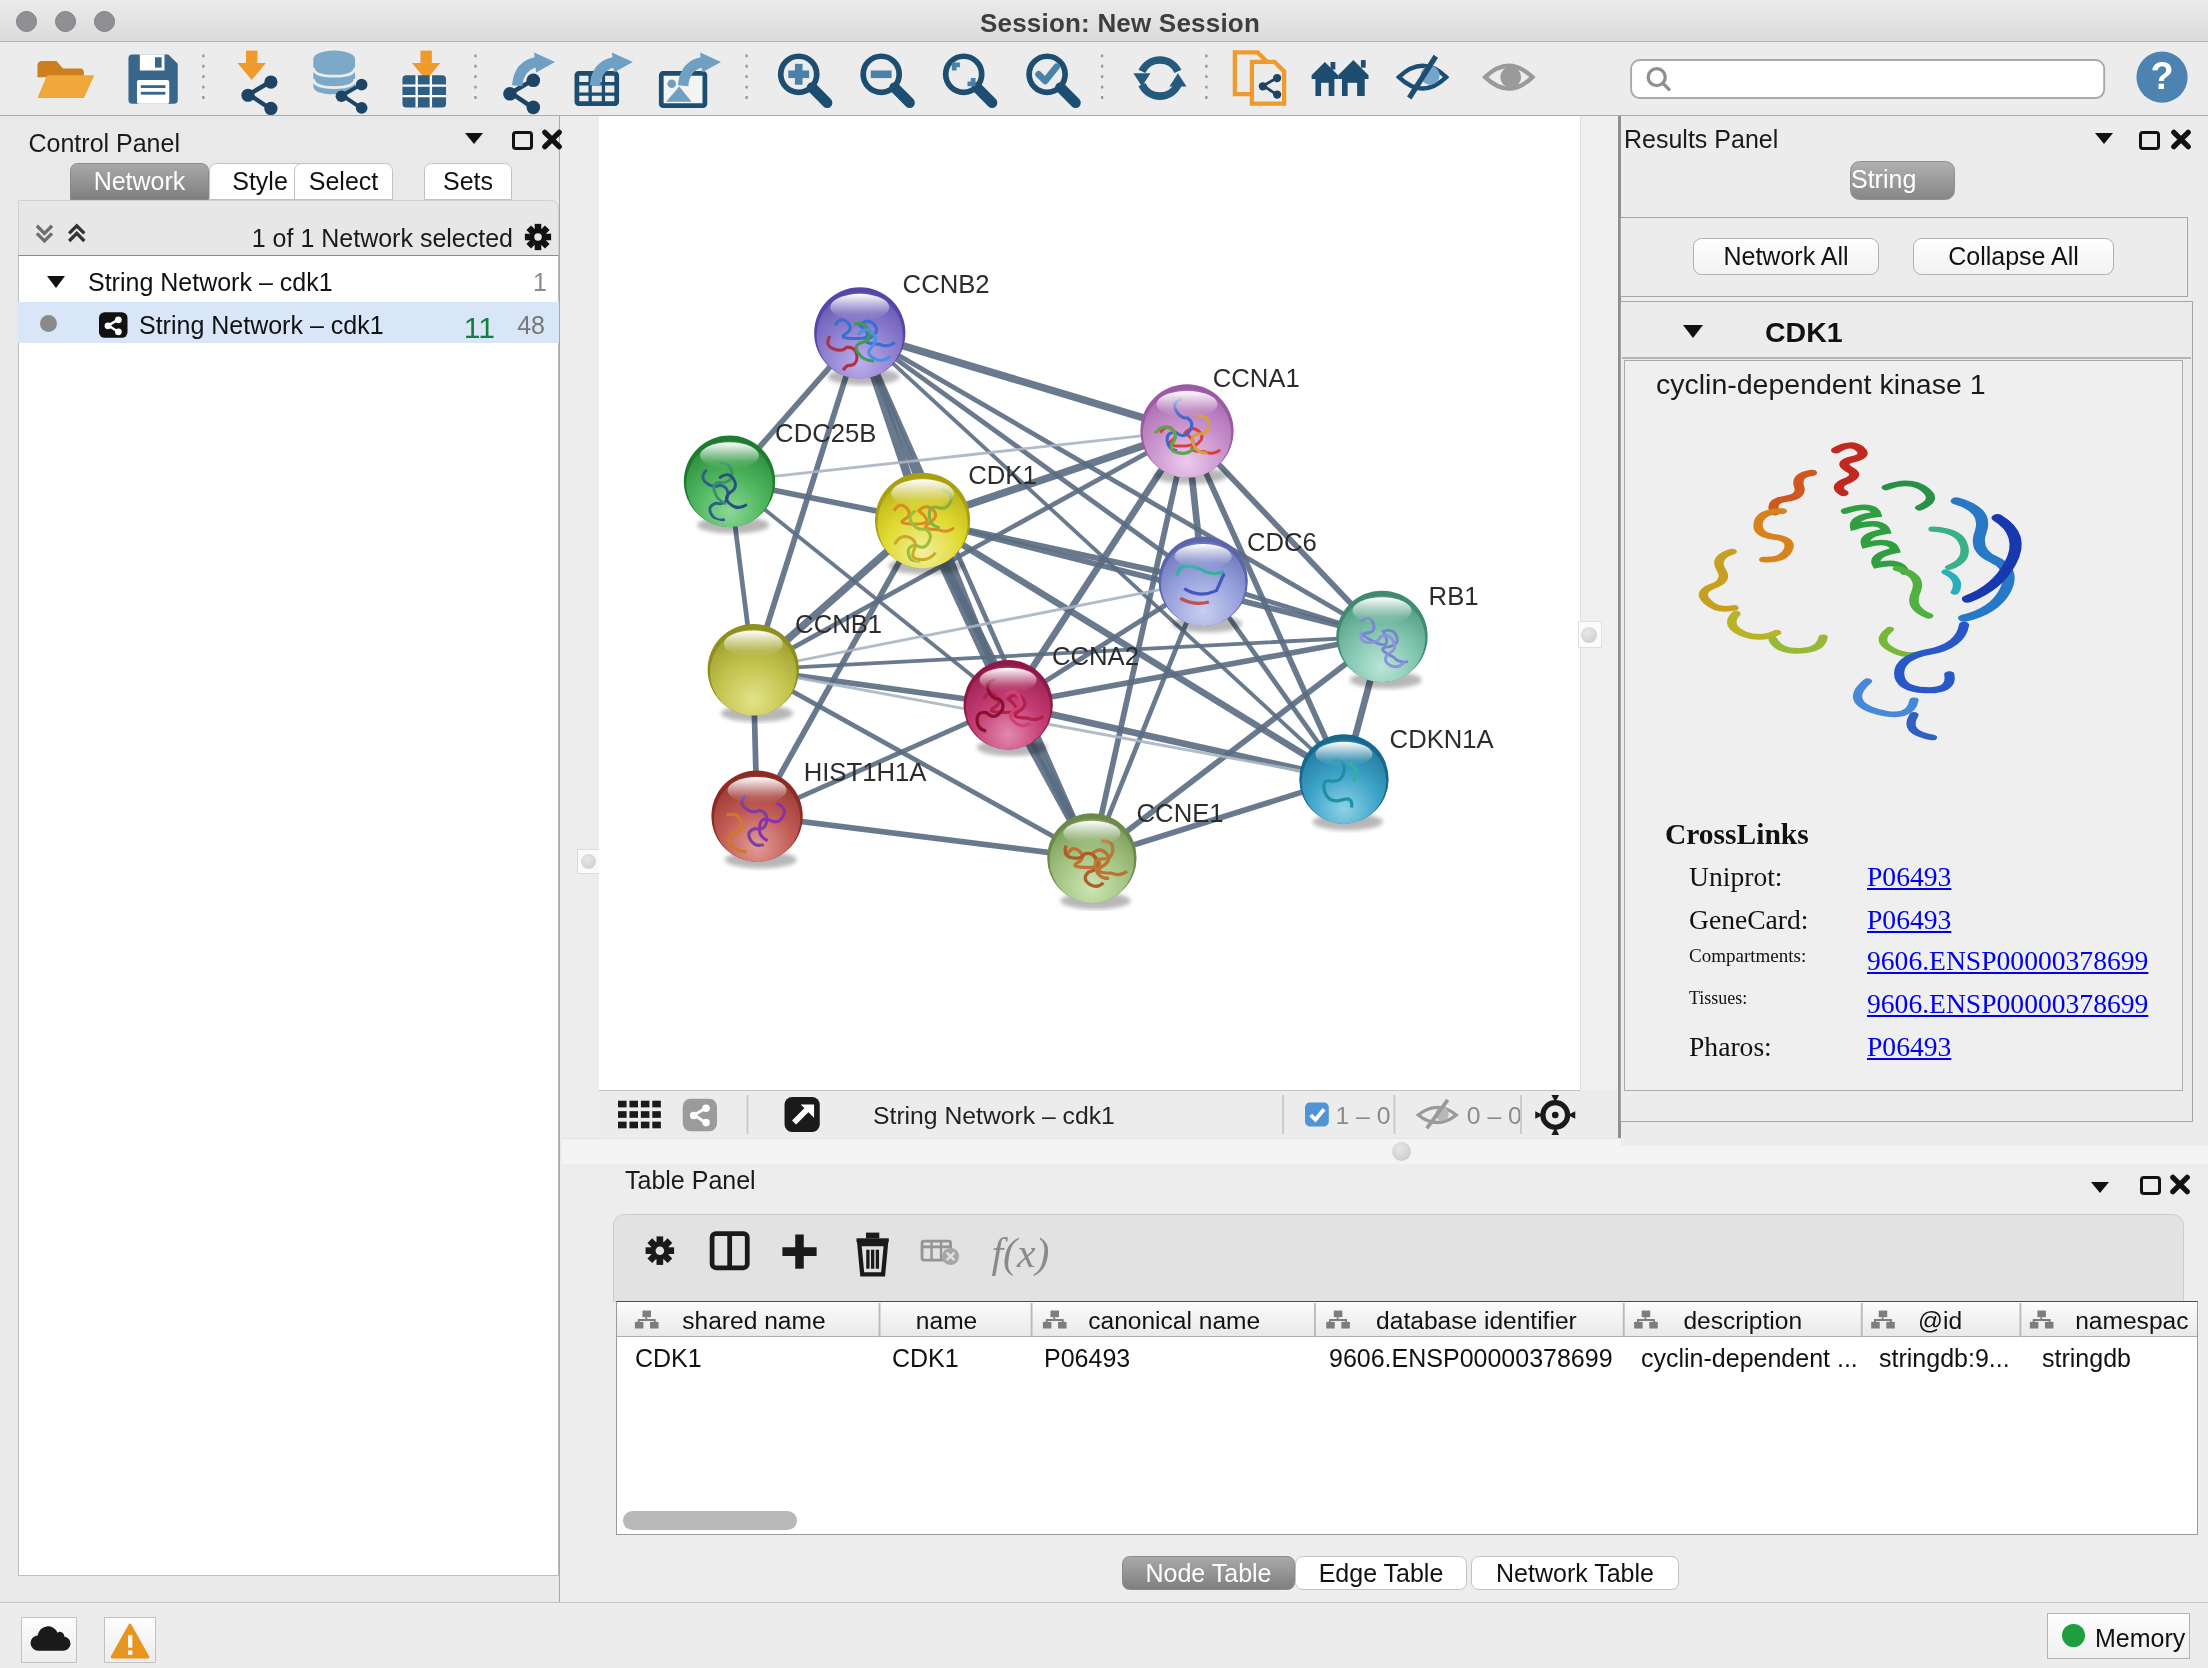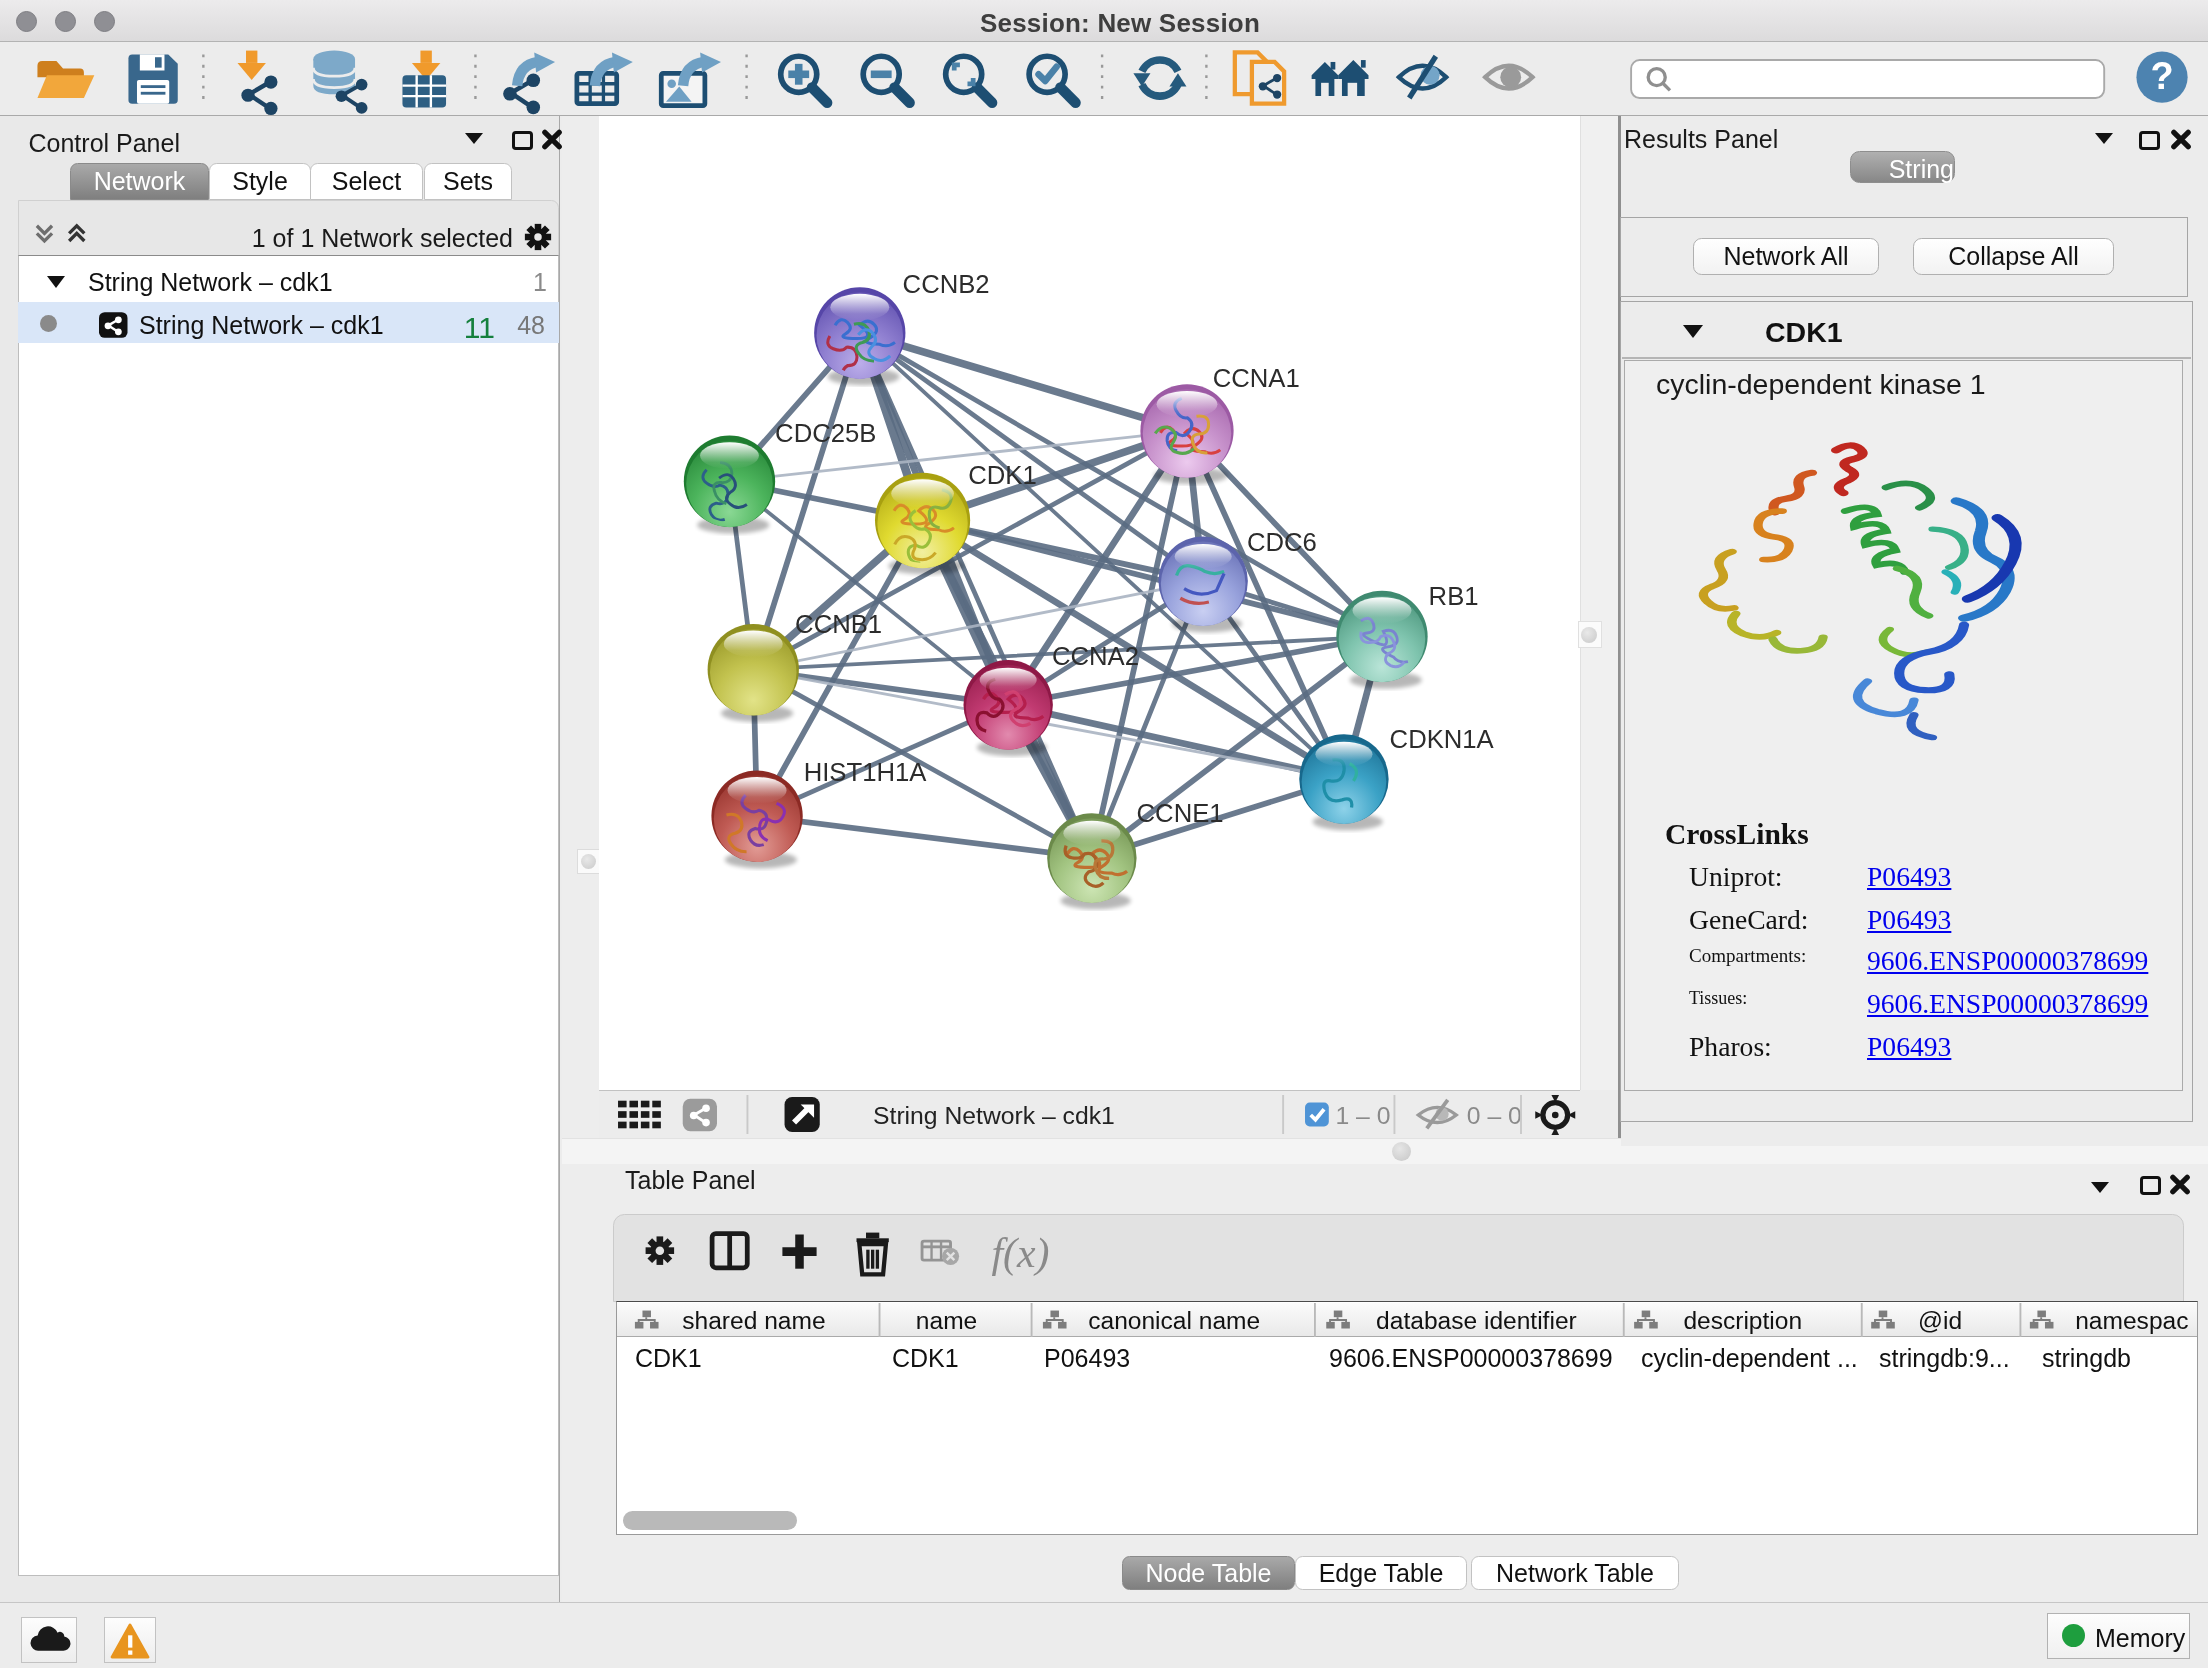--- a/index.html
+++ b/index.html
@@ -193,21 +193,21 @@
 
 <div class="abs" style="left:0;top:116px;width:560px;height:1486px;background:#e9e9e9;border-right:1.9px solid #a8a8a8;"></div>
 <div class="abs panelhead" style="left:28.5px;top:129px;">Control Panel</div>
 <div class="abs ptri" style="left:465px;top:133px;border-left-width:9.5px;border-right-width:9.5px;border-top-width:11.4px;"></div>
 <div class="abs pbox" style="left:512px;top:131px;"></div>
 <svg class="abs" style="left:541px;top:129px;" width="23" height="23" viewBox="0 0 24 24">
     <path d="M4,3.5 L19,18.5 M19,3.5 L4,18.5" stroke="#111" stroke-width="5.5" stroke-linecap="round"></path>
   </svg>
 <div class="abs tab tabsel" style="left:70px;top:163px;width:139px;">Network</div>
 <div class="abs tab" style="left:209px;top:163px;width:102px;">Style</div>
-<div class="abs tab" style="left:310px;top:163px;width:113px;">Select</div>
+<div class="abs tab" style="left:294px;top:163px;width:99px;">Select</div>
 <div class="abs tab" style="left:424px;top:163px;width:88px;">Sets</div>
 <div class="abs" style="left:18px;top:200px;width:541px;height:1376px;background:#e7e7e7;border:1px solid #d0d0d0;border-radius:0 7.6px 0 0;"></div>
 <svg class="abs" style="left:34px;top:222px;" width="57" height="28.5" viewBox="0 0 60 30">
 <g fill="none" stroke="#6e6e6e" stroke-width="3.5">
       <path d="M3,4 L11,12 L19,4"></path>
       <path d="M3,12 L11,20 L19,12"></path>
     </g>
 <g fill="none" stroke="#333" stroke-width="3.5">
       <path d="M37,12 L45,4 L53,12"></path>
       <path d="M37,20 L45,12 L53,20"></path>
@@ -577,21 +577,21 @@
 <div class="abs" style="left:562px;top:1138px;width:1646px;height:26px;background:#f4f4f4;border-top:1px solid #e2e2e2;"></div>
 <div class="abs" style="left:1392px;top:1142px;width:19px;height:19px;border-radius:50%;background:radial-gradient(circle at 40% 35%,#e6e6e6,#c6c6c6);"></div>
 
 <div class="abs" style="left:1621px;top:116px;width:588px;height:1030px;background:#ececec;"></div>
 <div class="abs panelhead" style="left:1624px;top:125px;">Results Panel</div>
 <div class="abs ptri" style="left:2095px;top:133px;border-left-width:9.5px;border-right-width:9.5px;border-top-width:11.4px;"></div>
 <div class="abs pbox" style="left:2139px;top:131px;"></div>
 <svg class="abs" style="left:2170px;top:129px;" width="23" height="23" viewBox="0 0 24 24">
     <path d="M4,3.5 L19,18.5 M19,3.5 L4,18.5" stroke="#111" stroke-width="5.5" stroke-linecap="round"></path>
   </svg>
-<div class="abs" style="left:1850px;top:151px;width:105px;height:32px;background:linear-gradient(#b0b0b0,#878787);border:1px solid #8e8e8e;border-radius:9.5px;color:#fff;font-size:25px;text-align:right;line-height:34px;">String</div>
+<div class="abs" style="left:1850px;top:161px;width:105px;height:39px;background:linear-gradient(#b0b0b0,#878787);border:1px solid #8e8e8e;border-radius:9.5px;color:#fff;font-size:25px;text-align:left;line-height:34px;">String</div>
 <div class="abs" style="left:1620px;top:217px;width:568px;height:80px;background:#ececec;border:1.9px solid #a5a5a5;"></div>
 <div class="abs btn" style="left:1693px;top:238px;width:186px;height:37px;line-height:35px;">Network All</div>
 <div class="abs btn" style="left:1913px;top:238px;width:201px;height:37px;line-height:35px;">Collapse All</div>
 <div class="abs" style="left:1620px;top:301px;width:573px;height:821px;background:#ececec;border:1.9px solid #a5a5a5;"></div>
 <div class="abs ptri" style="left:1683px;top:325px;border-left-width:10.5px;border-right-width:10.5px;border-top-width:13.3px;"></div>
 <div class="abs" style="left:1765px;top:316px;font-size:28.5px;font-weight:bold;color:#111;">CDK1</div>
 <div class="abs" style="left:1622px;top:357px;width:569px;height:1.9px;background:#b5b5b5;"></div>
 <div class="abs" style="left:1624px;top:360px;width:559px;height:731px;background:#efefef;border:1px solid #aaaaaa;"></div>
 <div class="abs" style="left:1656px;top:368px;font-size:28.5px;color:#1a1a1a;">cyclin-dependent kinase 1</div>
 <svg class="abs" style="left:1671px;top:439px;" width="371" height="321" viewBox="0 0 400 570" preserveAspectRatio="none">

